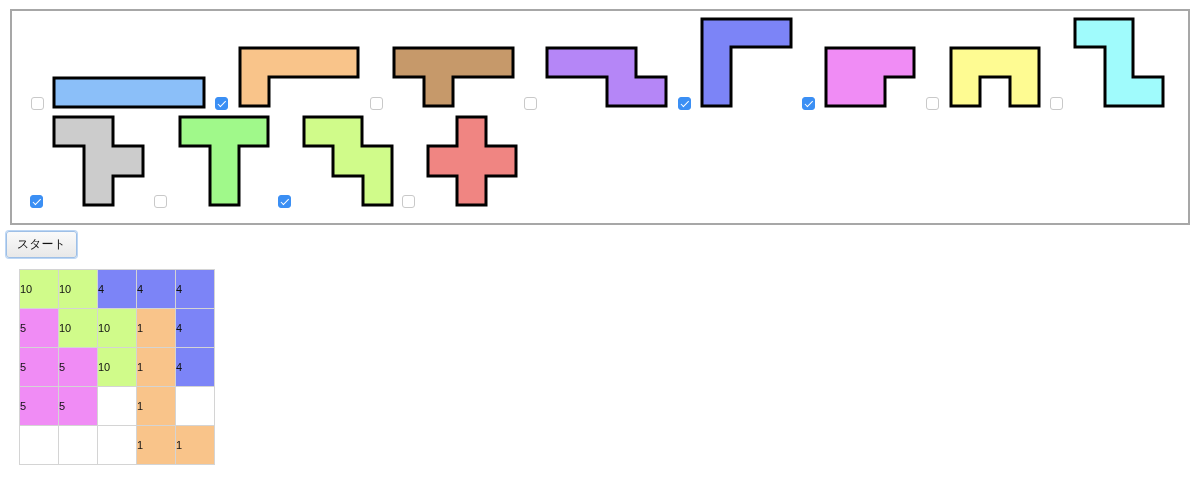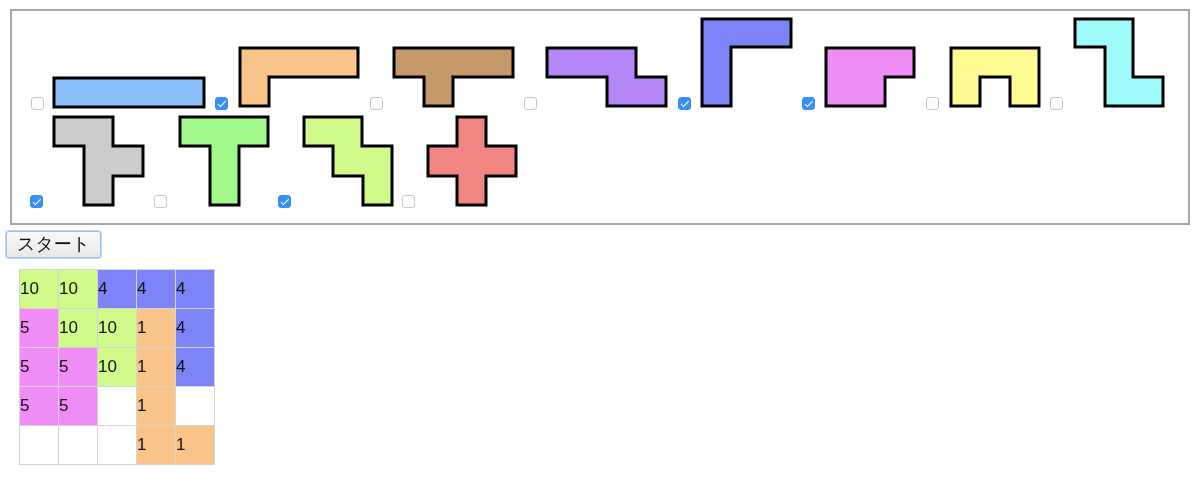--- a/index.html
+++ b/index.html
@@ -3,23 +3,23 @@
 <meta charset="utf-8">
 <style>
   html,body{margin:0;padding:0;background:#fff;}
   body{width:1200px;height:488px;position:relative;font-family:"Liberation Sans",sans-serif;overflow:hidden;}
   .panel{position:absolute;left:10px;top:9px;width:1180px;height:216px;border:2px solid #a7a7a7;box-sizing:border-box;background:#fff;}
   .cb{position:absolute;width:13px;height:13px;border:1px solid #c9c9c9;border-radius:3px;background:#fff;box-sizing:border-box;cursor:pointer;}
   .cb.on{background:#3b8ff4;border-color:#3b8ff4;}
   .cb.on::after{content:"";position:absolute;left:3.5px;top:1px;width:3px;height:6.5px;border:solid #fff;border-width:0 1.6px 1.6px 0;transform:rotate(45deg);}
   svg.piece{position:absolute;overflow:visible;}
   svg.piece polygon{stroke:#000;stroke-width:3;stroke-linejoin:miter;}
-  .start{position:absolute;left:6px;top:231px;height:27px;padding:0 10px;border:1px solid #9ebfe6;border-radius:3px;background:linear-gradient(#fafafa,#e8e8e8);box-shadow:0 0 0 1px #bcd6f4;font-size:18px;color:#111;cursor:pointer;line-height:25px;box-sizing:border-box;}
+  .start{position:absolute;left:6px;top:231px;height:27px;padding:0 10px;border:1px solid #9ebfe6;border-radius:3px;background:linear-gradient(#fafafa,#e8e8e8);box-shadow:0 0 0 1px #bcd6f4;font-size:12px;color:#111;cursor:pointer;line-height:25px;box-sizing:border-box;}
   table.board{position:absolute;left:19px;top:269px;border-collapse:collapse;}
-  table.board td{width:39px;height:39px;border:1px solid #d4d4d4;padding:0;font-size:17px;color:#111;vertical-align:middle;text-align:left;box-sizing:border-box;}
+  table.board td{width:39px;height:39px;border:1px solid #d4d4d4;padding:0;font-size:11px;color:#111;vertical-align:middle;text-align:left;box-sizing:border-box;}
 </style>
 </head>
 <body>
 
 <div class="panel"></div>
 
 <div class="cb" style="left:31px;top:97px;"></div>
 <svg class="piece" style="left:54px;top:78px;" width="150" height="29">
     <polygon points="0,0 150,0 150,29 0,29" fill="#8bbff9"></polygon>
   </svg>

